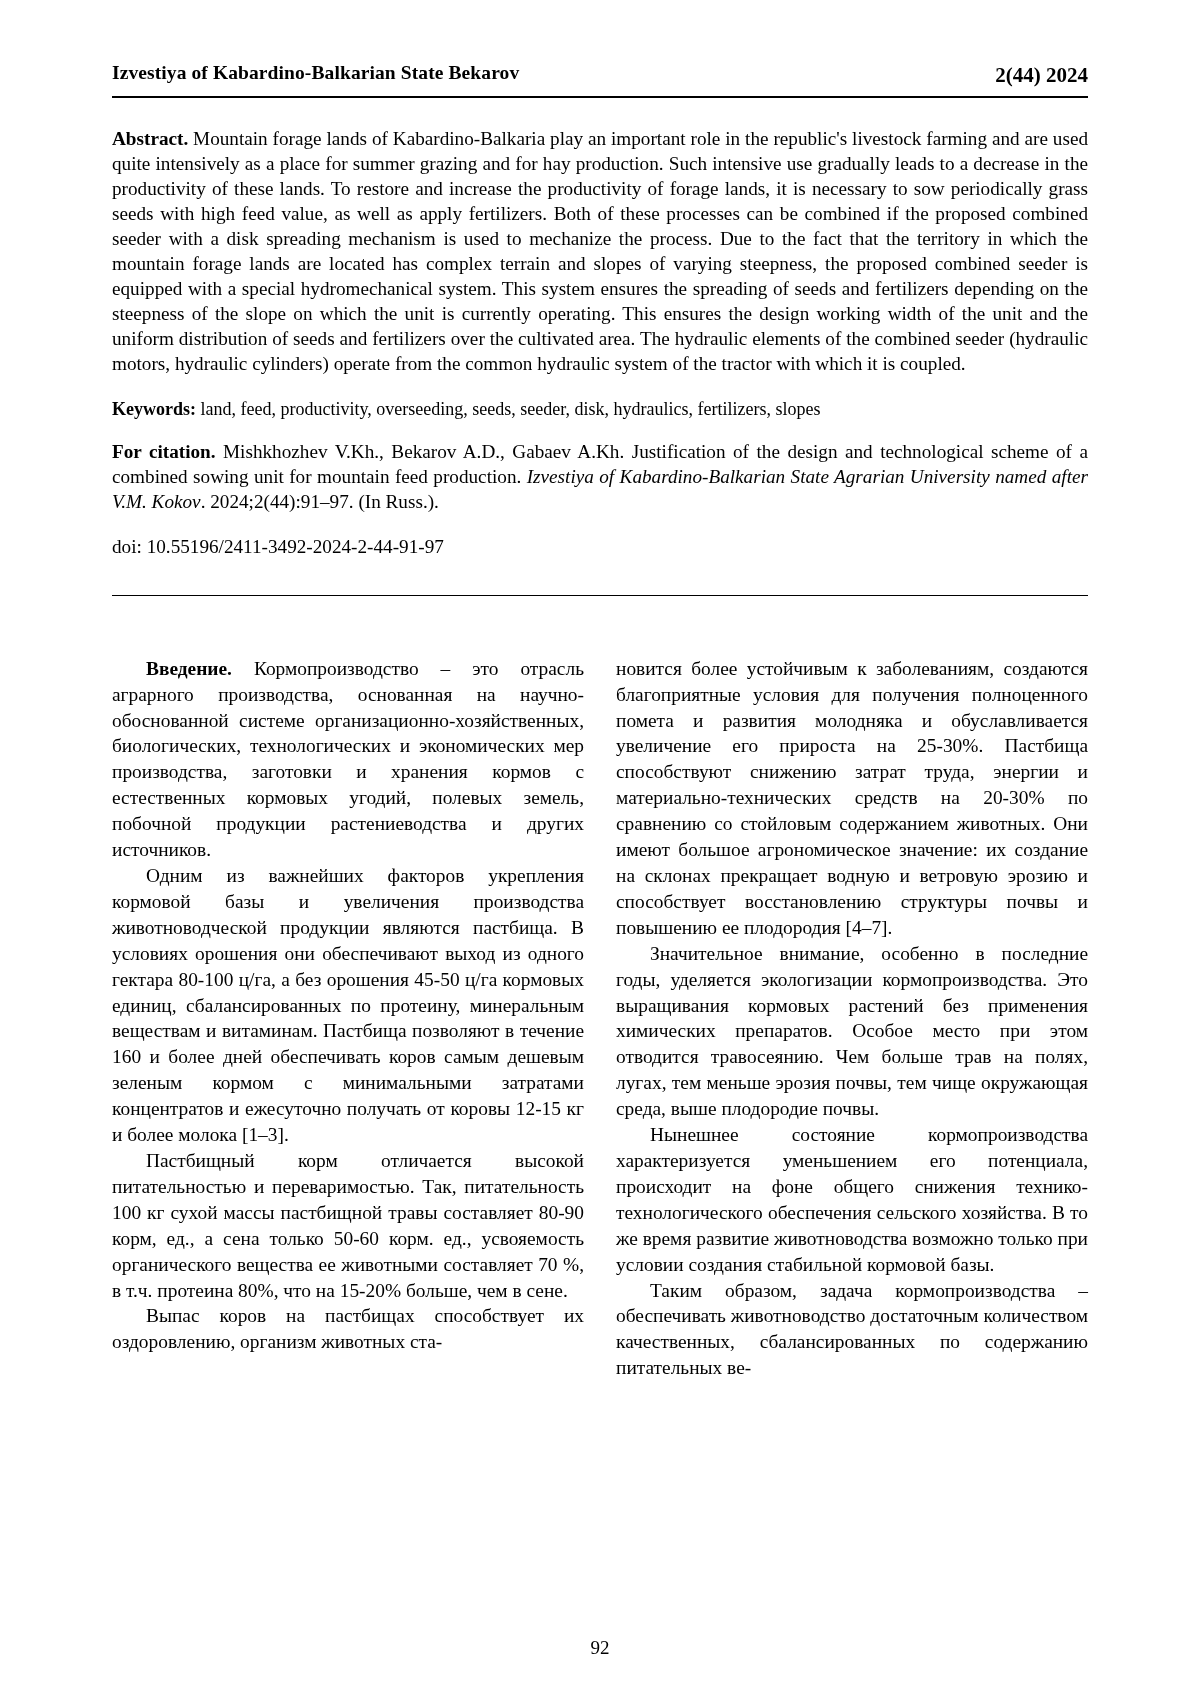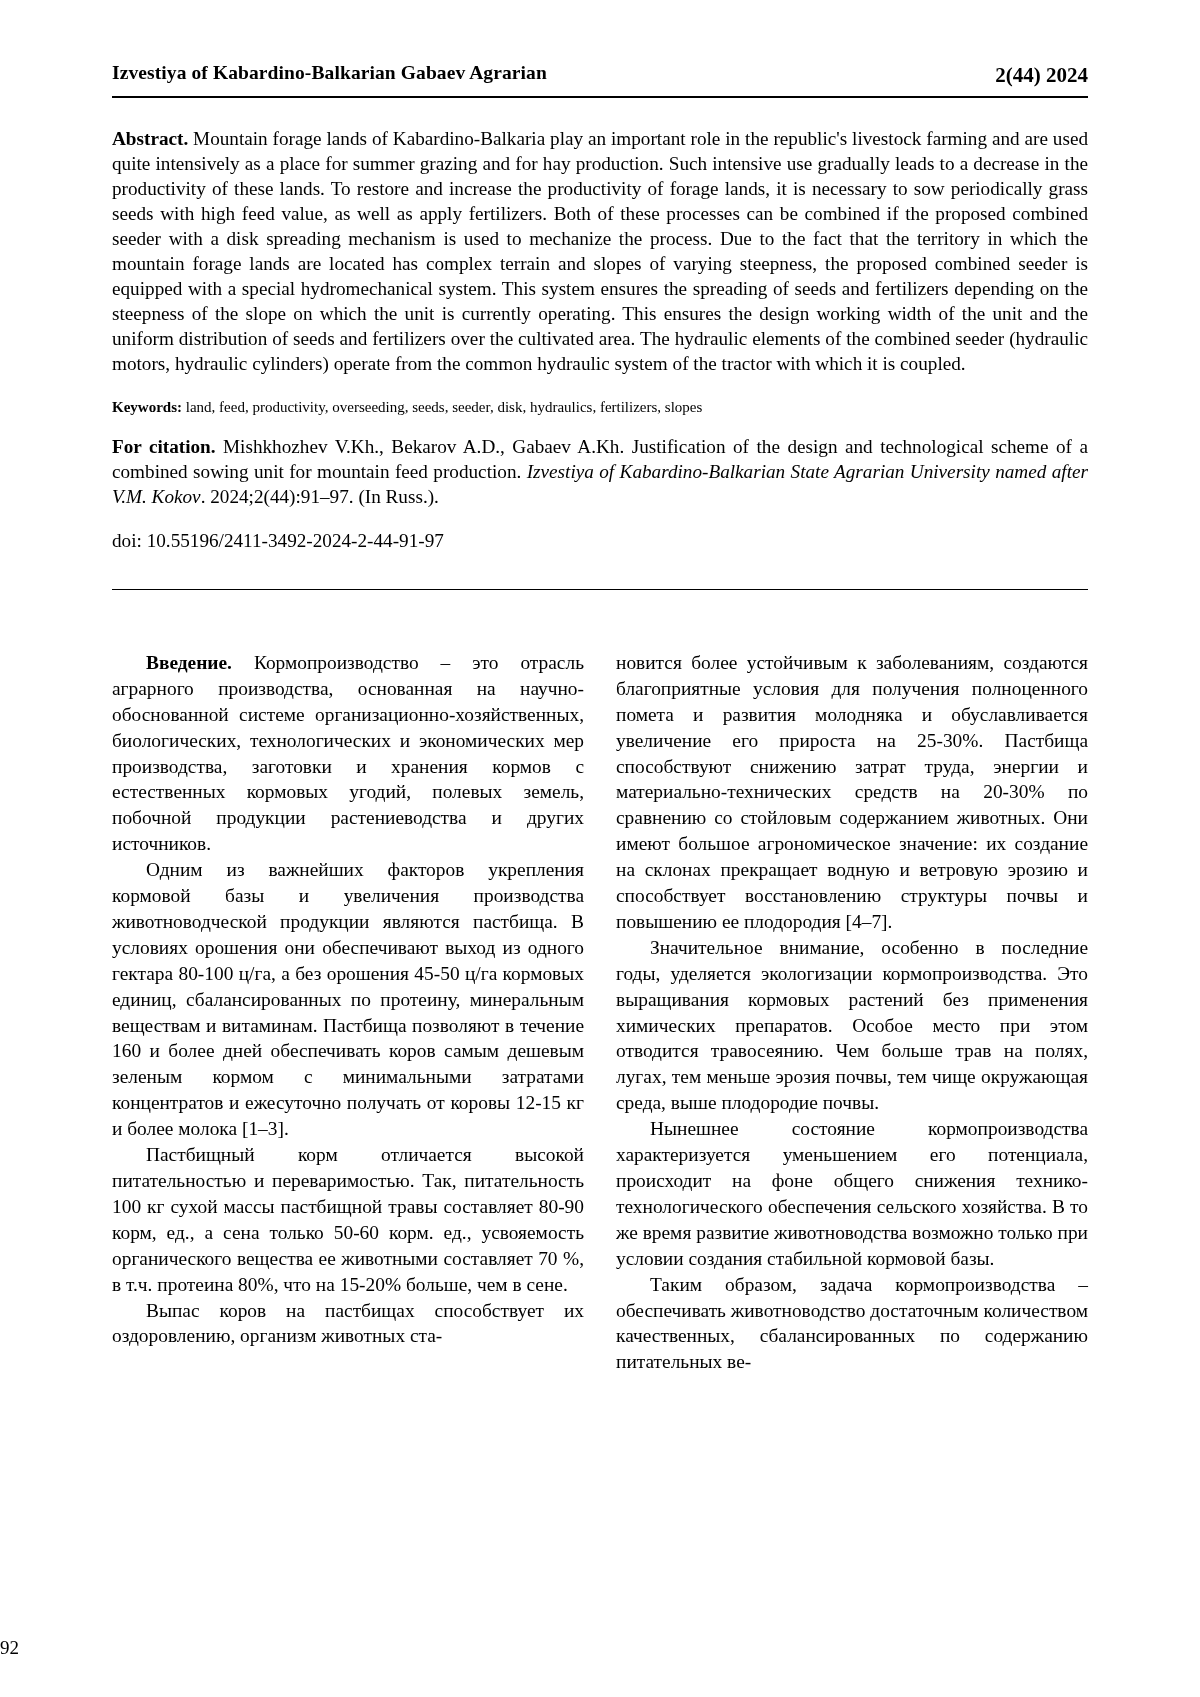--- a/index.html
+++ b/index.html
@@ -54,21 +54,21 @@
     line-height: 1.305;
     text-align: justify;
     text-justify: inter-word;
     margin: 0;
   }
   .lead-italic-bold {
     font-weight: bold;
   }
   .keywords {
     margin-top: 22px;
-    font-size: 15px;
+    font-size: 18px;
     line-height: 1.3;
     text-align: justify;
   }
   .citation {
     margin-top: 16px;
     font-size: 19.2px;
     line-height: 1.305;
     text-align: justify;
   }
   .italic { font-style: italic; }
@@ -102,32 +102,32 @@
   .section-lead {
     font-weight: bold;
   }
 
   
   .page-number {
     position: absolute;
     left: 0;
     right: 0;
     bottom: 38px;
-    text-align: left;
+    text-align: center;
     font-size: 19px;
   }
 </style>
 </head>
 <body>
 
 <div class="page">
 
   <div class="header">
     <div class="header-left">
-      <div>Izvestiya of Kabardino-Balkarian Gabaev Agrarian</div>
+      <div>Izvestiya of Kabardino-Balkarian State Bekarov</div>
     </div>
     <div class="header-right">2(44) 2024</div>
   </div>
 
   <div class="abstract-block">
     <p class="abstract-para"><span class="lead-italic-bold">Abstract.</span><span> Mountain forage lands of Kabardino-Balkaria play an important role in the republic's livestock farming and are used quite intensively as a place for summer grazing and for hay production. Such intensive use gradually leads to a decrease in the productivity of these lands. To restore and increase the productivity of forage lands, it is necessary to sow periodically grass seeds with high feed value, as well as apply fertilizers. Both of these processes can be combined if the proposed combined seeder with a disk spreading mechanism is used to mechanize the process. Due to the fact that the territory in which the mountain forage lands are located has complex terrain and slopes of varying steepness, the proposed combined seeder is equipped with a special hydromechanical system. This system ensures the spreading of seeds and fertilizers depending on the steepness of the slope on which the unit is currently operating. This ensures the design working width of the unit and the uniform distribution of seeds and fertilizers over the cultivated area. The hydraulic elements of the combined seeder (hydraulic motors, hydraulic cylinders) operate from the common hydraulic system of the tractor with which it is coupled.</span></p>
 
     <p class="keywords"><span class="lead-italic-bold">Keywords:</span><span> land, feed, productivity, overseeding, seeds, seeder, disk, hydraulics, fertilizers, slopes</span></p>
 
     <p class="citation"><span class="lead-italic-bold">For citation.</span><span> Mishkhozhev V.Kh., Bekarov A.D., Gabaev A.Kh. Justification of the design and technological scheme of a combined sowing unit for mountain feed production. </span><span class="italic">Izvestiya of Kabardino-Balkarian State Agrarian University named after V.M. Kokov</span><span>. 2024;2(44):91–97. (In Russ.).</span></p>

